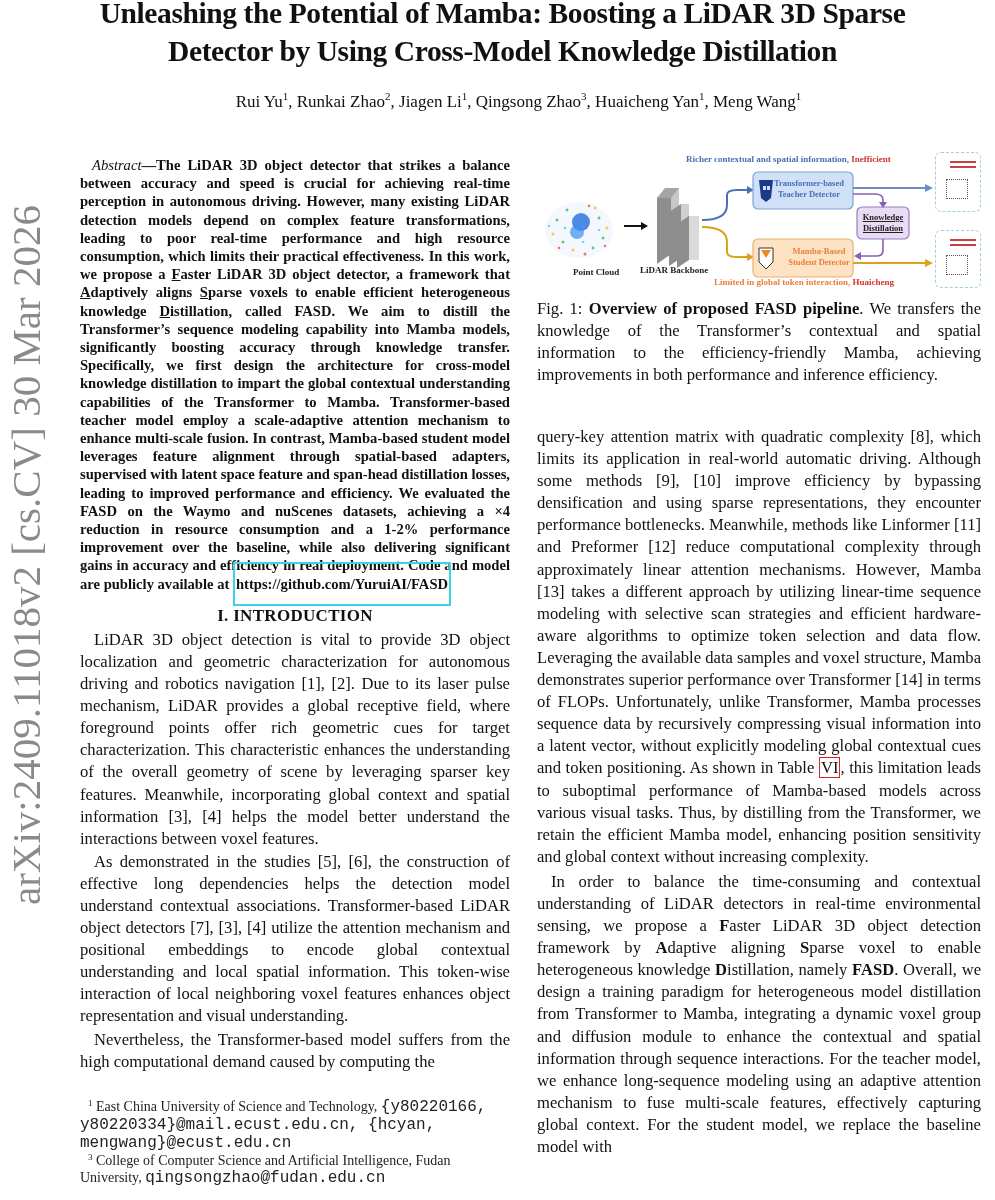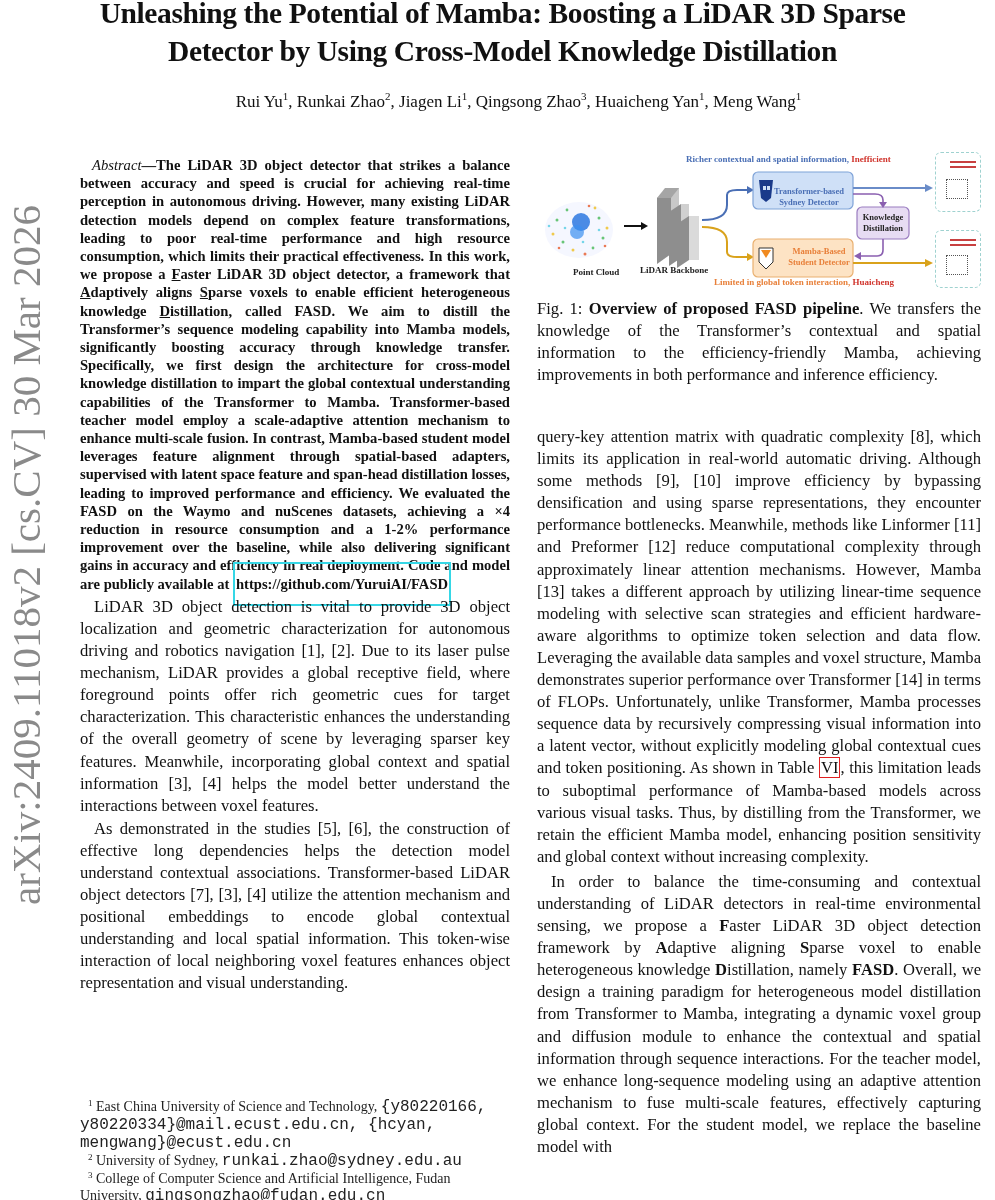--- a/index.html
+++ b/index.html
@@ -82,28 +82,29 @@
   <span><span>Runkai Zhao</span><sup>2</sup></span>,
   <span><span>Jiagen Li</span><sup>1</sup></span>,
   <span><span>Qingsong Zhao</span><sup>3</sup></span>,
   <span><span>Huaicheng Yan</span><sup>1</sup></span>,
   <span><span>Meng Wang</span><sup>1</sup></span>
 </div>
 
 <div class="col-left">
   <p class="abstract"><span class="lead">Abstract</span><span>—</span><span>The LiDAR 3D object detector that strikes a balance between accuracy and speed is crucial for achieving real-time perception in autonomous driving. However, many existing LiDAR detection models depend on complex feature transformations, leading to poor real-time performance and high resource consumption, which limits their practical effectiveness. In this work, we propose a </span><u>F</u><span>aster LiDAR 3D object detector, a framework that </span><u>A</u><span>daptively aligns </span><u>S</u><span>parse voxels to enable efficient heterogeneous knowledge </span><u>D</u><span>istillation, called FASD. We aim to distill the Transformer’s sequence modeling capability into Mamba models, significantly boosting accuracy through knowledge transfer. Specifically, we first design the architecture for cross-model knowledge distillation to impart the global contextual understanding capabilities of the Transformer to Mamba. Transformer-based teacher model employ a scale-adaptive attention mechanism to enhance multi-scale fusion. In contrast, Mamba-based student model leverages feature alignment through spatial-based adapters, supervised with latent space feature and span-head distillation losses, leading to improved performance and efficiency. We evaluated the FASD on the Waymo and nuScenes datasets, achieving a ×4 reduction in resource consumption and a 1-2% performance improvement over the baseline, while also delivering significant gains in accuracy and efficiency in real deployment. Code and model are publicly available at </span><a class="link-box">https://github.com/YuruiAI/FASD</a></p>
 
+  <h2 class="section-head">I. INTRODUCTION</h2>
 
   <p class="para" style="margin-top:3px;">LiDAR 3D object detection is vital to provide 3D object localization and geometric characterization for autonomous driving and robotics navigation [1], [2]. Due to its laser pulse mechanism, LiDAR provides a global receptive field, where foreground points offer rich geometric cues for target characterization. This characteristic enhances the understanding of the overall geometry of scene by leveraging sparser key features. Meanwhile, incorporating global context and spatial information [3], [4] helps the model better understand the interactions between voxel features.</p>
   <p class="para">As demonstrated in the studies [5], [6], the construction of effective long dependencies helps the detection model understand contextual associations. Transformer-based LiDAR object detectors [7], [3], [4] utilize the attention mechanism and positional embeddings to encode global contextual understanding and local spatial information. This token-wise interaction of local neighboring voxel features enhances object representation and visual understanding.</p>
+  <p class="para">Nevertheless, the Transformer-based model suffers from the high computational demand caused by computing the</p>
 </div>
 
 <div class="footnotes">
   <p><sup>1</sup> <span>East China University of Science and Technology, </span><span class="mono">{y80220166, y80220334}@mail.ecust.edu.cn, {hcyan, mengwang}@ecust.edu.cn</span></p>
-  <p><sup>2</sup> <span>University of Sydney, </span><span class="mono">runkai.zhao@sydney.edu.au</span></p>
   <p><sup>3</sup> <span>College of Computer Science and Artificial Intelligence, Fudan University, </span><span class="mono">qingsongzhao@fudan.edu.cn</span></p>
 </div>
 
 <div class="col-right">
   <div class="figure">
     <svg width="444" height="140" viewBox="0 0 444 140" style="position:absolute;left:0;top:0;">
 
       <g>
         <ellipse cx="42" cy="80" rx="34" ry="28" fill="#f5f7ff"></ellipse>
         <circle cx="44" cy="72" r="9" fill="#2d78e0" opacity="0.85"></circle>
@@ -191,29 +192,29 @@
     <div class="result-panel" style="left:398px; top:80px; width:46px; height:58px;">
       <div style="position:absolute;left:14px;top:8px;width:26px;height:2px;background:#c84040;"></div>
       <div style="position:absolute;left:14px;top:13px;width:26px;height:2px;background:#c84040;"></div>
       <div style="position:absolute;left:10px;top:24px;width:22px;height:20px;border:1px dotted #555;"></div>
     </div>
 
     <div class="fig-label" style="left:133px; top:4px; color:#4a6fb5;padding-left:16px;"><span>Richer contextual and spatial information,</span> <span style="color:#d0342c;">Inefficient</span></div>
     <div class="fig-label" style="left:177px; top:127px; color:#e8803a;"><span>Limited in global token interaction,</span> <span style="color:#d0342c;">Huaicheng</span></div>
     <div class="fig-label" style="left:36px; top:117px; color:#222;">Point Cloud</div>
     <div class="fig-label" style="left:103px; top:115px; color:#222;">LiDAR Backbone</div>
-    <div class="box" style="left:236px; top:36px; width:72px; color:#4a6fb5;">
+    <div class="box" style="left:236px; top:28px; width:72px; color:#4a6fb5;">
         <div>Transformer-based</div>
-        <div>Sydney Detector</div>
+        <div>Teacher Detector</div>
       </div>
     <div class="box" style="left:236px; top:96px; width:92px; color:#e8803a;">
         <div>Mamba-Based</div>
         <div>Student Detector</div>
       </div>
-    <div class="box" style="left:320px; top:62px; width:52px; color:#222;">
+    <div class="box" style="left:320px; top:62px; width:52px; color:#222;text-decoration:underline;">
         <div>Knowledge</div>
         <div>Distillation</div>
       </div>
   </div>
 
   <p class="caption"><span>Fig. 1: </span><b>Overview of proposed FASD pipeline</b><span>. We transfers the knowledge of the Transformer’s contextual and spatial information to the efficiency-friendly Mamba, achieving improvements in both performance and inference efficiency.</span></p>
 
   <div class="right-body">
     <p class="para noindent"><span>query-key attention matrix with quadratic complexity [8], which limits its application in real-world automatic driving. Although some methods [9], [10] improve efficiency by bypassing densification and using sparse representations, they encounter performance bottlenecks. Meanwhile, methods like Linformer [11] and Preformer [12] reduce computational complexity through approximately linear attention mechanisms. However, Mamba [13] takes a different approach by utilizing linear-time sequence modeling with selective scan strategies and efficient hardware-aware algorithms to optimize token selection and data flow. Leveraging the available data samples and voxel structure, Mamba demonstrates superior performance over Transformer [14] in terms of FLOPs. Unfortunately, unlike Transformer, Mamba processes sequence data by recursively compressing visual information into a latent vector, without explicitly modeling global contextual cues and token positioning. As shown in Table </span><a class="ref-box">VI</a><span>, this limitation leads to suboptimal performance of Mamba-based models across various visual tasks. Thus, by distilling from the Transformer, we retain the efficient Mamba model, enhancing position sensitivity and global context without increasing complexity.</span></p>
     <p class="para" style="margin-top:3px;"><span>In order to balance the time-consuming and contextual understanding of LiDAR detectors in real-time environmental sensing, we propose a </span><b>F</b><span>aster LiDAR 3D object detection framework by </span><b>A</b><span>daptive aligning </span><b>S</b><span>parse voxel to enable heterogeneous knowledge </span><b>D</b><span>istillation, namely </span><b>FASD</b><span>. Overall, we design a training paradigm for heterogeneous model distillation from Transformer to Mamba, integrating a dynamic voxel group and diffusion module to enhance the contextual and spatial information through sequence interactions. For the teacher model, we enhance long-sequence modeling using an adaptive attention mechanism to fuse multi-scale features, effectively capturing global context. For the student model, we replace the baseline model with</span></p>

